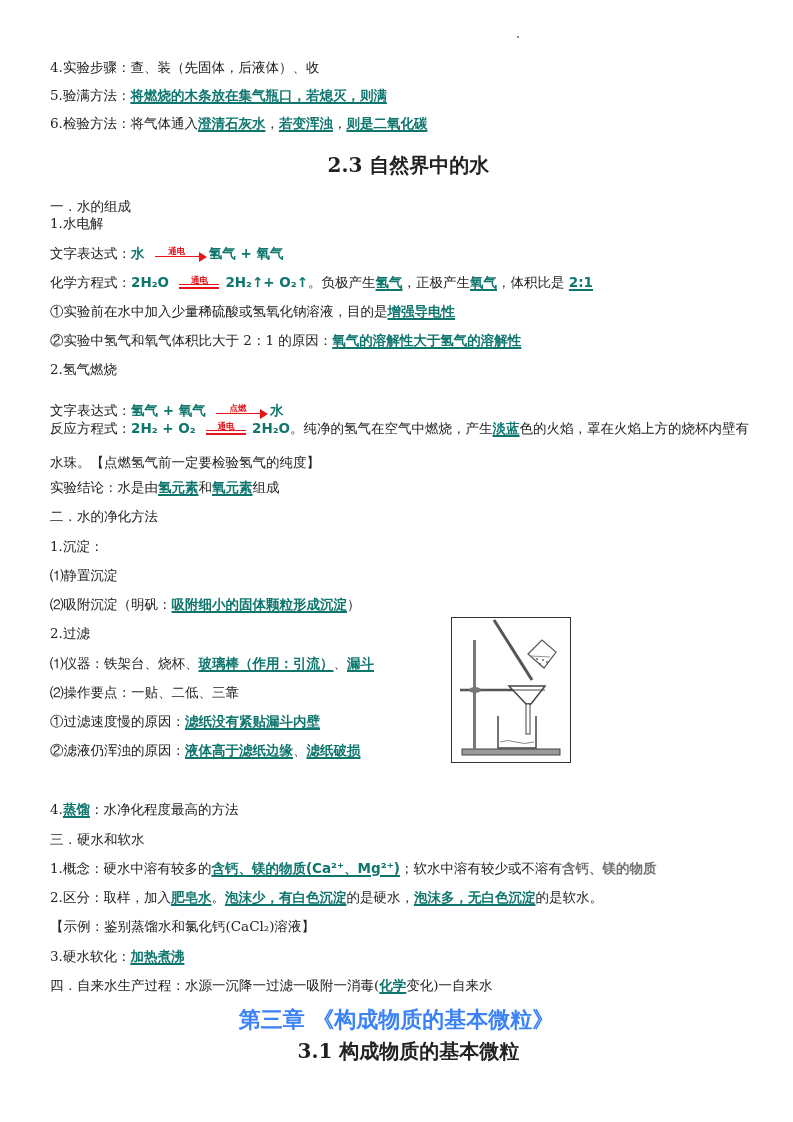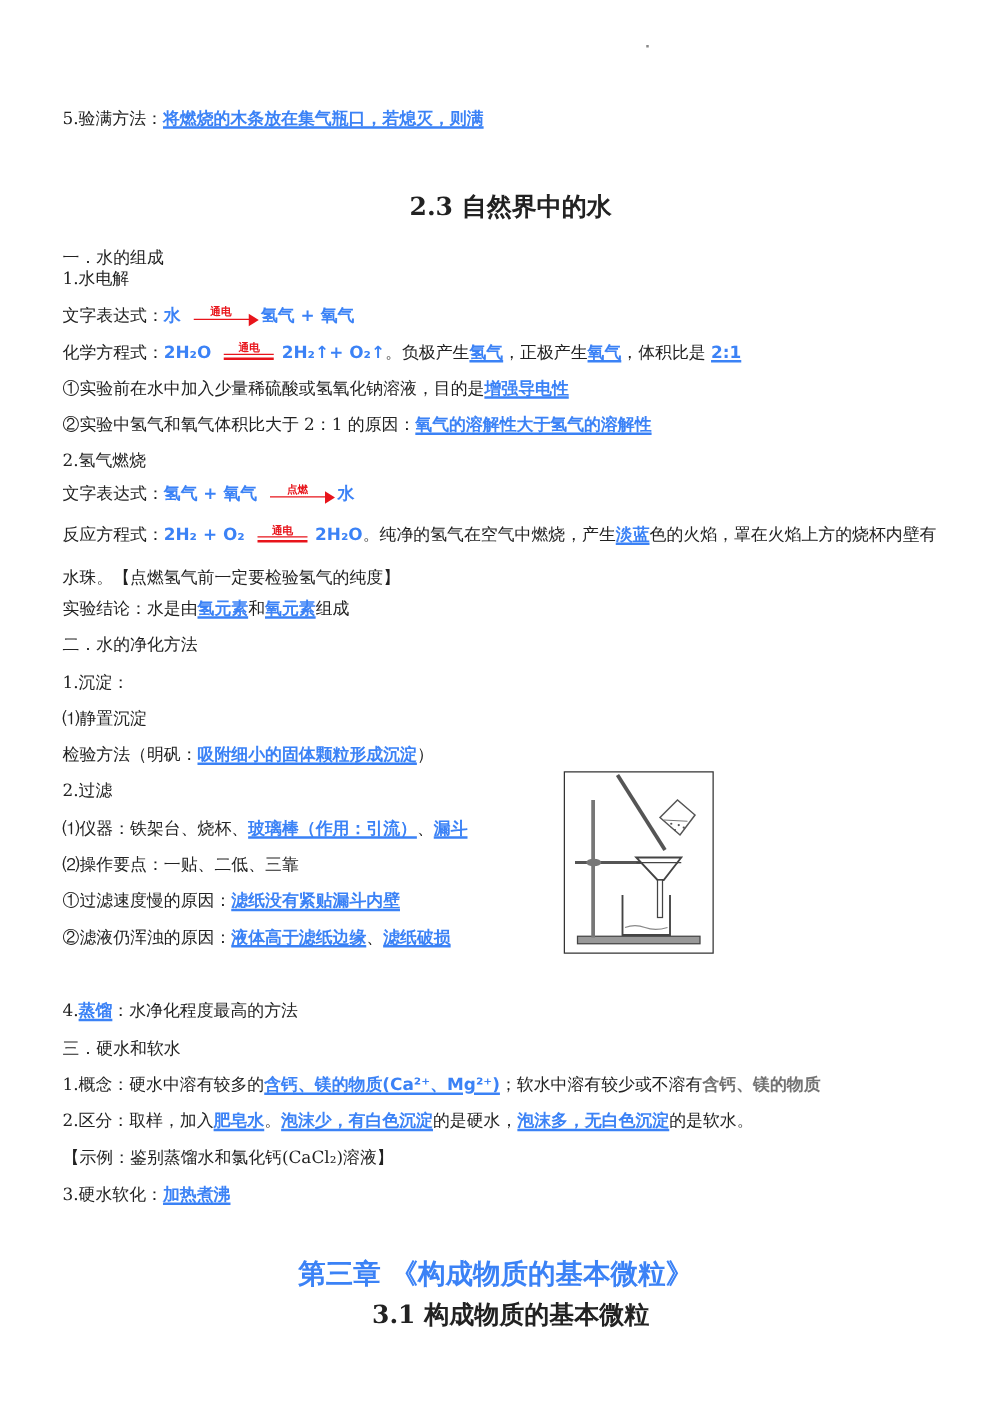--- a/index.html
+++ b/index.html
@@ -4,21 +4,21 @@
 <style>
   html, body { margin: 0; padding: 0; background: #ffffff; }
   body {
     width: 793px; height: 1122px; position: relative; overflow: hidden;
     font-family: "DejaVu Serif", "Liberation Serif", serif;
     color: #222; font-size: 13.5px;
   }
   .page { position: absolute; left: 0; top: 0; width: 793px; height: 1122px; }
   .dot { position: absolute; left: 517px; top: 36px; width: 2px; height: 2px; background: #888; }
   .line { position: absolute; left: 50px; white-space: nowrap; line-height: 20px; height: 20px; }
-  .r { color: #3b82f6; font-weight: bold; font-family: "DejaVu Sans", "Liberation Sans", sans-serif; }
+  .r { color: #0f766e; font-weight: bold; font-family: "DejaVu Sans", "Liberation Sans", sans-serif; }
   .u { text-decoration: underline; text-decoration-thickness: 1.5px; text-underline-offset: 2px; }
   .black-bold { color: #737373; font-weight: bold; font-family: "DejaVu Sans", "Liberation Sans", sans-serif; }
   .section-title {
     position: absolute; left: 12px; width: 793px; text-align: center;
     font-weight: bold; font-size: 20px; line-height: 22px;
   }
   .chapter-title {
     position: absolute; left: 0; width: 793px; text-align: center;
     color: #3b82f6; font-weight: bold; font-size: 22px; line-height: 28px;
     font-family: "DejaVu Sans", "Liberation Sans", sans-serif;
@@ -36,22 +36,28 @@
     position: absolute; left: 451px; top: 617px; width: 118px; height: 144px;
     border: 1.5px solid #333; background: #fff;
   }
 </style>
 </head>
 <body>
 
 <div class="page">
   <div class="dot"></div>
 
+  <div class="line" style="top:57px">
+    <span>4.实验步骤：</span><span>查、装（先固体，后液体）、收</span>
+  </div>
   <div class="line" style="top:85px">
     <span>5.验满方法：</span><span class="r u">将燃烧的木条放在集气瓶口，若熄灭，则满</span>
+  </div>
+  <div class="line" style="top:113px">
+    <span>6.检验方法：将气体通入</span><span class="r u">澄清石灰水</span><span>，</span><span class="r u">若变浑浊</span><span>，</span><span class="r u">则是二氧化碳</span>
   </div>
 
   <div class="section-title" style="top:154px">2.3  自然界中的水</div>
 
   <div class="line" style="top:196px">一．水的组成</div>
   <div class="line" style="top:213px">1.水电解</div>
   <div class="line" style="top:243px">
     <span>文字表达式：</span><span class="r">水</span>
     <span class="arrow"><span class="lbl">通电</span><span class="shaft"></span><span class="head"></span></span><span class="r">氢气 + 氧气</span>
   </div>
@@ -59,38 +65,38 @@
     <span>化学方程式：</span><span class="r">2H₂O</span>
     <span class="eq"><span class="lbl">通电</span><span class="l1"></span><span class="l2"></span></span><span class="r">2H₂↑+ O₂↑</span><span>。负极产生</span><span class="r u">氢气</span><span>，正极产生</span><span class="r u">氧气</span><span>，体积比是 </span><span class="r u">2:1</span>
   </div>
   <div class="line" style="top:301px">
     <span>①实验前在水中加入少量稀硫酸或氢氧化钠溶液，目的是</span><span class="r u">增强导电性</span>
   </div>
   <div class="line" style="top:330px">
     <span>②实验中氢气和氧气体积比大于 2：1 的原因：</span><span class="r u">氧气的溶解性大于氢气的溶解性</span>
   </div>
   <div class="line" style="top:359px">2.氢气燃烧</div>
-  <div class="line" style="top:385px">
+  <div class="line" style="top:400px">
     <span>文字表达式：</span><span class="r">氢气 + 氧气</span>
     <span class="arrow"><span class="lbl">点燃</span><span class="shaft"></span><span class="head"></span></span><span class="r">水</span>
   </div>
   <div class="line" style="top:418px">
     <span>反应方程式：</span><span class="r">2H₂ + O₂</span>
     <span class="eq"><span class="lbl">通电</span><span class="l1"></span><span class="l2"></span></span><span class="r">2H₂O</span><span>。纯净的氢气在空气中燃烧，产生</span><span class="r u">淡蓝</span><span>色的火焰，罩在火焰上方的烧杯内壁有</span>
   </div>
   <div class="line" style="top:452px">水珠。【点燃氢气前一定要检验氢气的纯度】</div>
   <div class="line" style="top:477px">
     <span>实验结论：水是由</span><span class="r u">氢元素</span><span>和</span><span class="r u">氧元素</span><span>组成</span>
   </div>
 
   <div class="line" style="top:506px">二．水的净化方法</div>
   <div class="line" style="top:536px">1.沉淀：</div>
   <div class="line" style="top:565px">⑴静置沉淀</div>
   <div class="line" style="top:594px">
-    <span>检验方法（明矾：</span><span class="r u">吸附细小的固体颗粒形成沉淀</span><span>）</span>
+    <span>⑵吸附沉淀（明矾：</span><span class="r u">吸附细小的固体颗粒形成沉淀</span><span>）</span>
   </div>
   <div class="line" style="top:623px">2.过滤</div>
   <div class="line" style="top:653px">
     <span>⑴仪器：铁架台、烧杯、</span><span class="r u">玻璃棒（作用：引流）</span><span>、</span><span class="r u">漏斗</span>
   </div>
   <div class="line" style="top:682px">⑵操作要点：一贴、二低、三靠</div>
   <div class="line" style="top:740px">
     <span>②滤液仍浑浊的原因：</span><span class="r u">液体高于滤纸边缘</span><span>、</span><span class="r u">滤纸破损</span>
   </div>
   <div class="line" style="top:711px">
@@ -125,16 +131,19 @@
   <div class="line" style="top:858px">
     <span>1.概念：硬水中溶有较多的</span><span class="r u">含钙、镁的物质(Ca²⁺、Mg²⁺)</span><span>；软水中溶有较少或不溶有</span><span class="black-bold">含钙、镁的物质</span>
   </div>
   <div class="line" style="top:887px">
     <span>2.区分：取样，加入</span><span class="r u">肥皂水</span><span>。</span><span class="r u">泡沫少，有白色沉淀</span><span>的是硬水，</span><span class="r u">泡沫多，无白色沉淀</span><span>的是软水。</span>
   </div>
   <div class="line" style="top:916px">【示例：鉴别蒸馏水和氯化钙(CaCl₂)溶液】</div>
   <div class="line" style="top:946px">
     <span>3.硬水软化：</span><span class="r u">加热煮沸</span>
   </div>
+  <div class="line" style="top:975px">
+    <span>四．自来水生产过程：水源一沉降一过滤一吸附一消毒(</span><span class="r u">化学</span><span>变化)一自来水</span>
+  </div>
 
   <div class="chapter-title" style="top:1006px">第三章 《构成物质的基本微粒》</div>
   <div class="section-title" style="top:1040px">3.1  构成物质的基本微粒</div>
 </div>
 
 </body></html>

